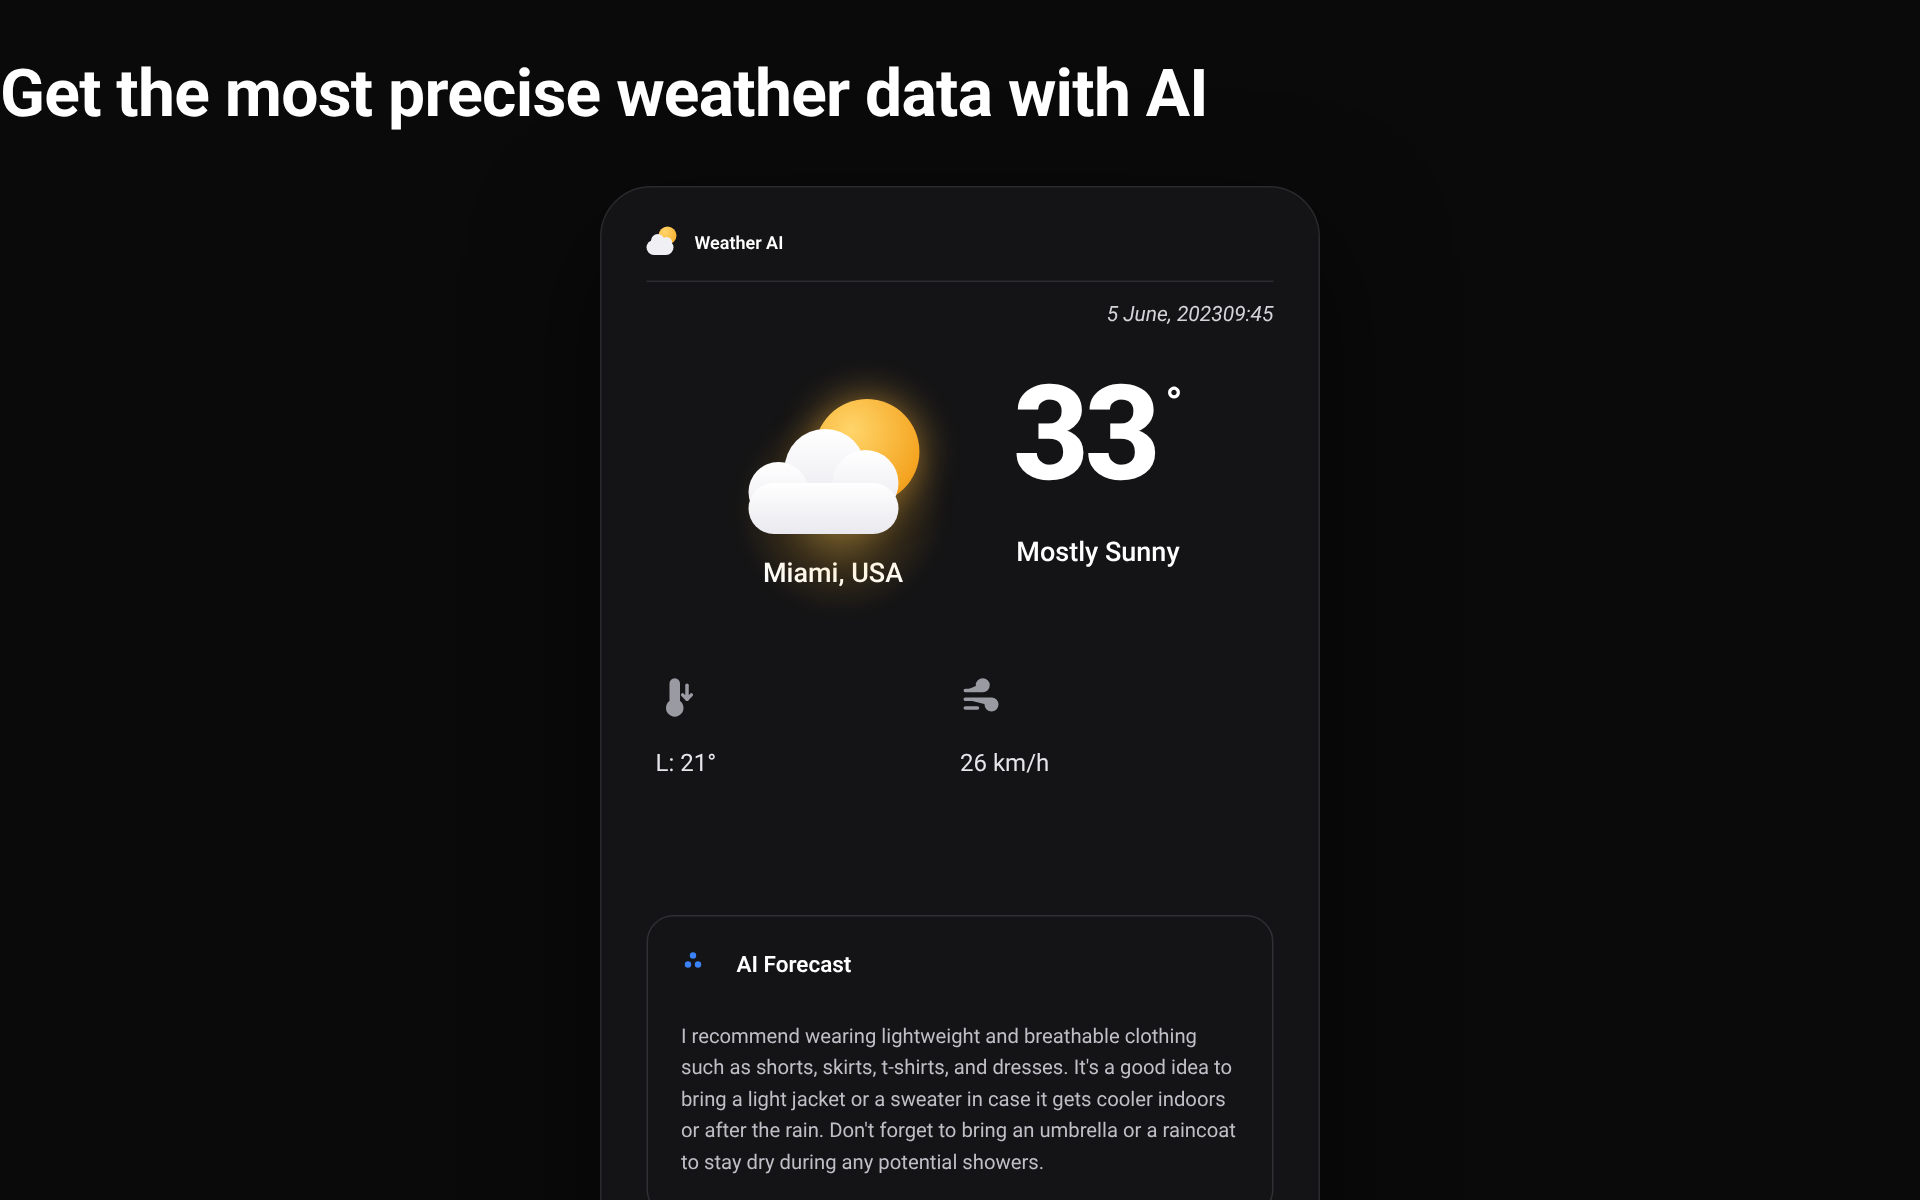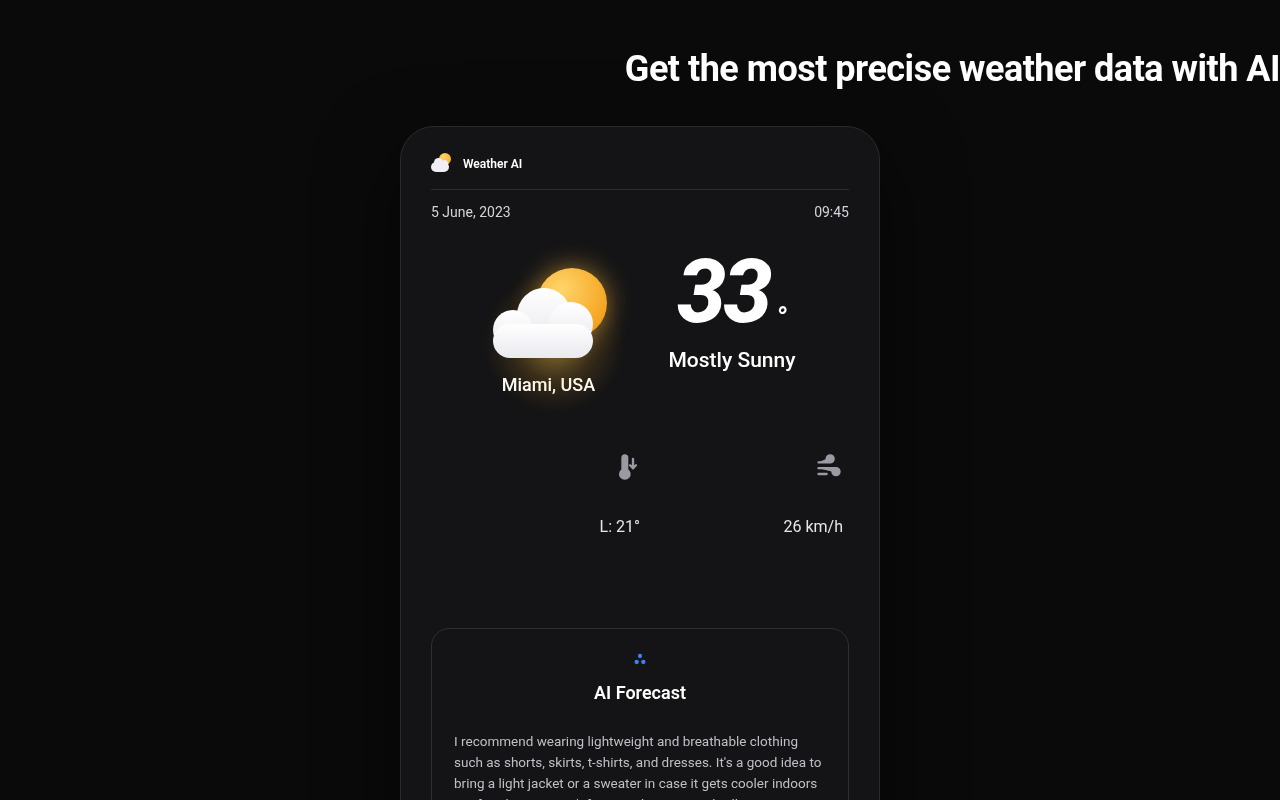--- a/index.html
+++ b/index.html
@@ -5,24 +5,24 @@
   * { box-sizing: border-box; margin: 0; padding: 0; }
   html, body {
     width: 1280px;
     height: 800px;
     background: #0a0a0a;
     font-family: -apple-system, BlinkMacSystemFont, "Segoe UI", Roboto, Helvetica, Arial, sans-serif;
     color: #fff;
     overflow: hidden;
   }
   .page-title {
-    text-align: right;
-    font-size: 36px;
+    text-align: left;
+    font-size: 44px;
     font-weight: 700;
-    padding-top: 48px;
+    padding-top: 36px;
     letter-spacing: -0.5px;
   }
   .phone {
     width: 480px;
     margin: 36px auto 0;
     background: #141416;
     border: 1px solid #2a2a2e;
     border-radius: 34px;
     padding: 26px 30px 30px;
     box-shadow: 0 30px 80px rgba(0,0,0,0.6);
@@ -30,24 +30,25 @@
   .app-header {
     display: flex;
     align-items: center;
     gap: 10px;
     padding-bottom: 14px;
     border-bottom: 1px solid #2d2d31;
   }
   .app-header .title { font-size: 12px; font-weight: 600; }
   .meta-row {
     display: flex;
-    justify-content: space-between;
+    justify-content: flex-end;
     font-size: 14px;
     color: #d4d4d8;
     margin-top: 14px;
+    font-style: italic;
   }
   .current {
     display: flex;
     justify-content: center;
     gap: 56px;
     margin-top: 30px;
   }
   .current-col {
     display: flex;
     flex-direction: column;
@@ -94,68 +95,66 @@
     width: 100px; height: 34px; left: 2px; top: 28px;
   }
   .location {
     margin-top: 14px;
     font-size: 18px;
     font-weight: 500;
   }
   .temp-wrap {
     position: relative;
     display: flex;
-    align-items: flex-end;
-    font-style: italic;
+    align-items: flex-start;
   }
   .temp {
     font-size: 88px;
     font-weight: 800;
     line-height: 0.95;
     letter-spacing: -3px;
   }
   .deg {
     font-size: 30px;
     font-weight: 700;
     margin-left: 6px;
     margin-top: 4px;
   }
   .cond {
-    margin-top: 14px;
-    font-size: 21px;
+    margin-top: 26px;
+    font-size: 18px;
     font-weight: 500;
   }
   .stats {
     display: flex;
     justify-content: space-between;
     margin-top: 58px;
     padding: 0 6px;
   }
   .stat {
     flex: 1;
     display: flex;
     flex-direction: column;
-    align-items: flex-end;
-    gap: 32px;
+    align-items: flex-start;
+    gap: 16px;
   }
   .stat svg { width: 28px; height: 28px; fill: #9a9aa2; stroke: #9a9aa2; }
   .stat-label { font-size: 16px; color: #e6e6ea; }
   .forecast-card {
     margin-top: 92px;
     border: 1px solid #2f2f34;
     border-radius: 18px;
     padding: 22px 22px 24px;
   }
   .fc-head {
     display: flex;
     align-items: center;
-    gap: 10px;
-    font-size: 18px;
+    gap: 21px;
+    font-size: 15px;
     font-weight: 600;
-    flex-direction: column;
   }
   .fc-head svg { width: 16px; height: 16px; }
   .fc-body {
     margin-top: 28px;
     font-size: 13.5px;
     line-height: 1.55;
     color: #bfbfc6;
   }
   
   .mini-logo { position: relative; width: 22px; height: 22px; }

